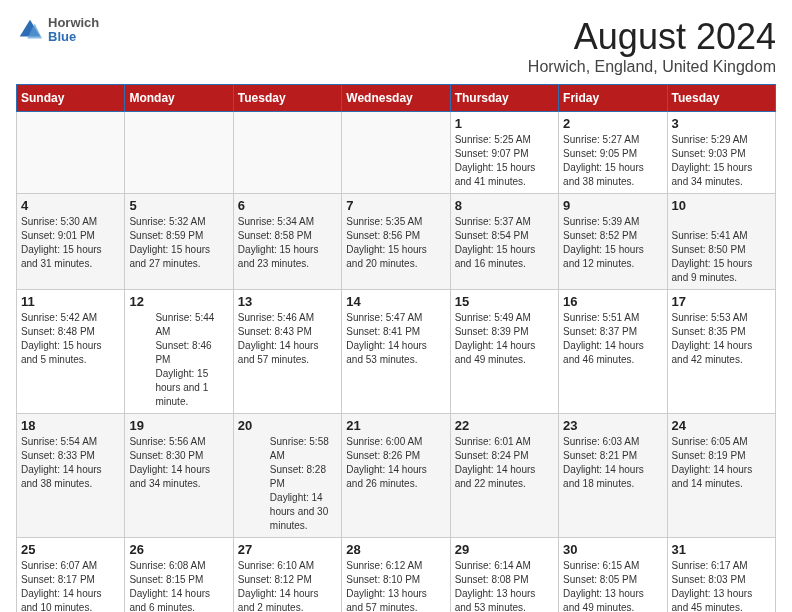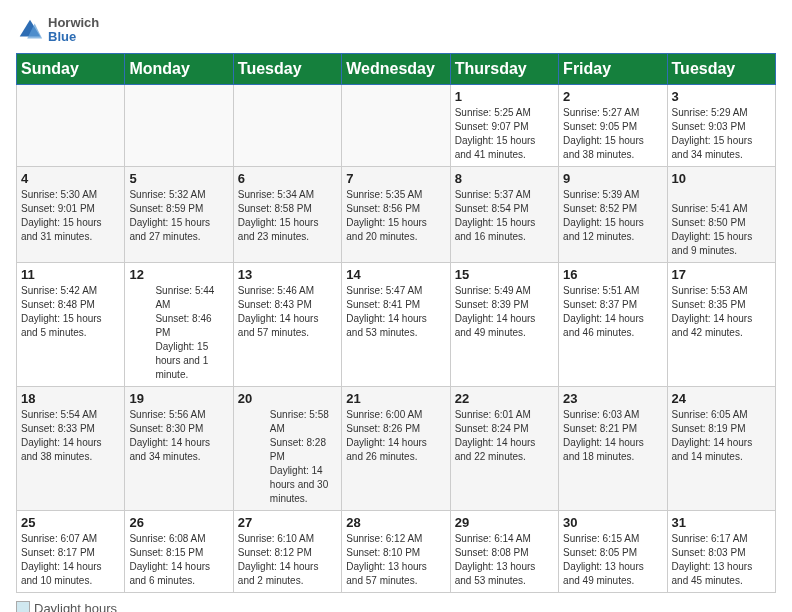--- a/index.html
+++ b/index.html
@@ -46,25 +46,25 @@
       font-size: 16px;
       font-weight: normal;
       color: #444;
     }
     table {
       width: 100%;
       border-collapse: collapse;
       font-size: 11px;
     }
     thead tr th {
-      background-color: #15803d;
+      background-color: #b91c1c;
       color: #fff;
       padding: 6px 4px;
       text-align: left;
-      font-size: 16px;
+      font-size: 12px;
       font-weight: bold;
       border: 1px solid #2e6db4;
     }
     tbody tr td {
       border: 1px solid #ccc;
       padding: 4px 4px;
       vertical-align: top;
       width: calc(100% / 7);
       min-height: 80px;
       background: #fff;
@@ -115,20 +115,24 @@
   <div class="logo">
     <svg class="logo-icon" viewBox="0 0 30 30" xmlns="http://www.w3.org/2000/svg">
       <polygon points="15,4 26,22 4,22" fill="#2e6db4"></polygon>
       <polygon points="20,8 28,24 12,24" fill="#5b9bd5" opacity="0.7"></polygon>
     </svg>
     <div class="logo-text">
       <span class="general">Horwich</span>
       <span class="blue">Blue</span>
     </div>
   </div>
+  <div class="title-block">
+    <h1>August 2024</h1>
+    <h2>Horwich, England, United Kingdom</h2>
+  </div>
 </div>
 
 <table>
   <thead>
     <tr id="header-row">
         <th>Sunday</th>
         <th>Monday</th>
         <th>Tuesday</th>
         <th>Wednesday</th>
         <th>Thursday</th>

